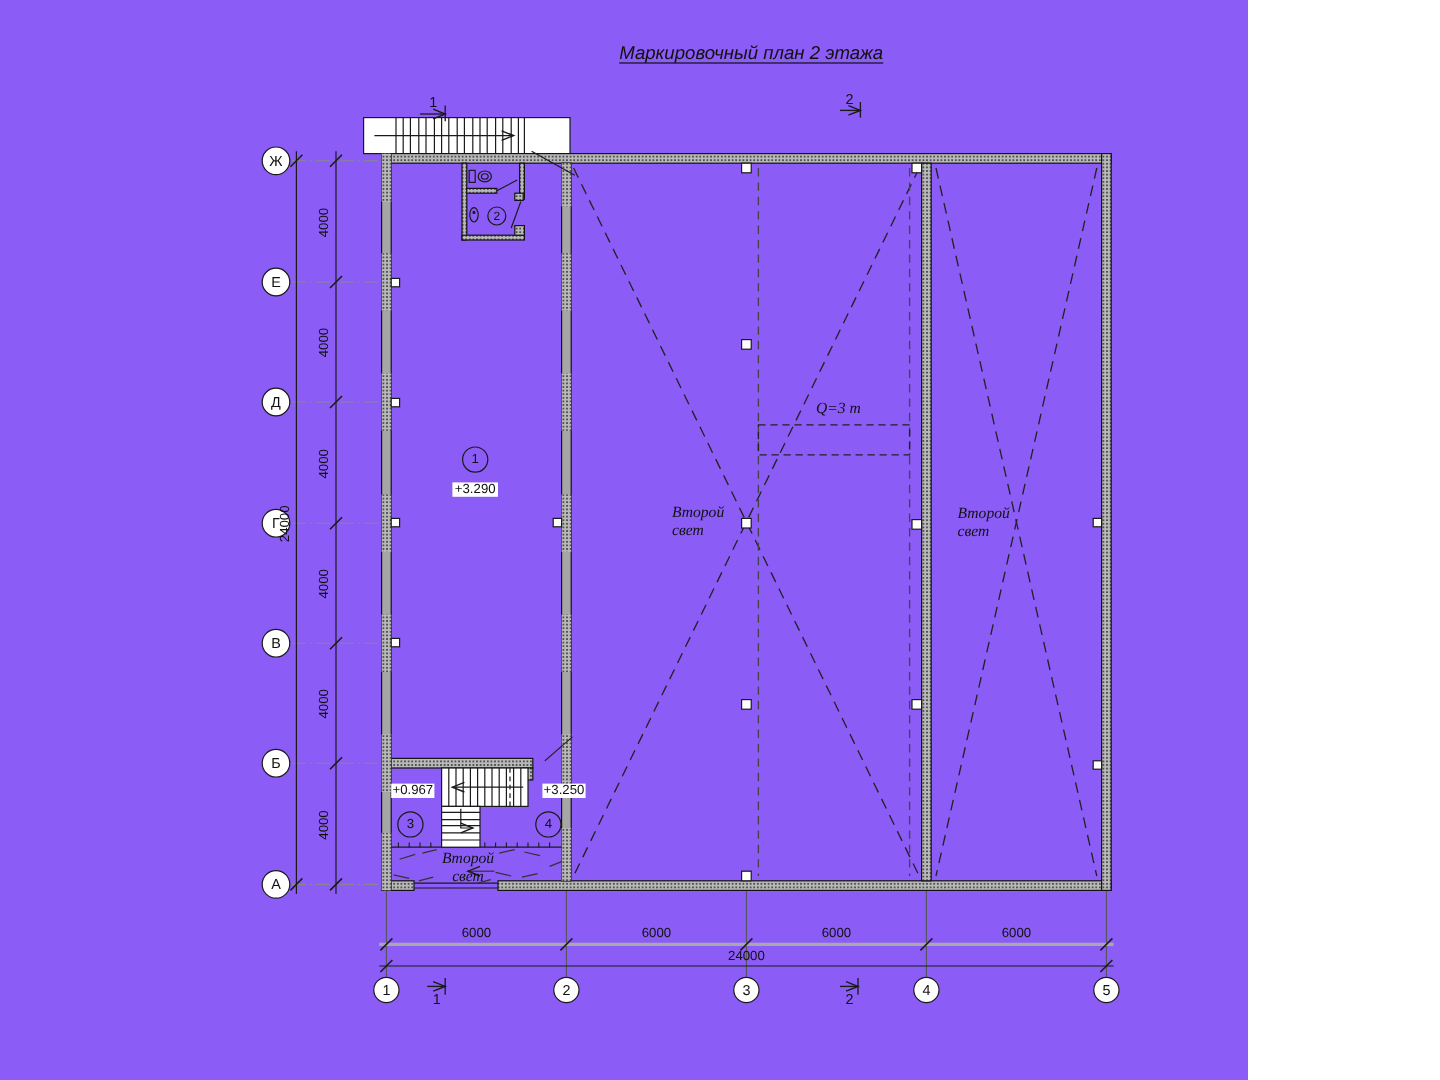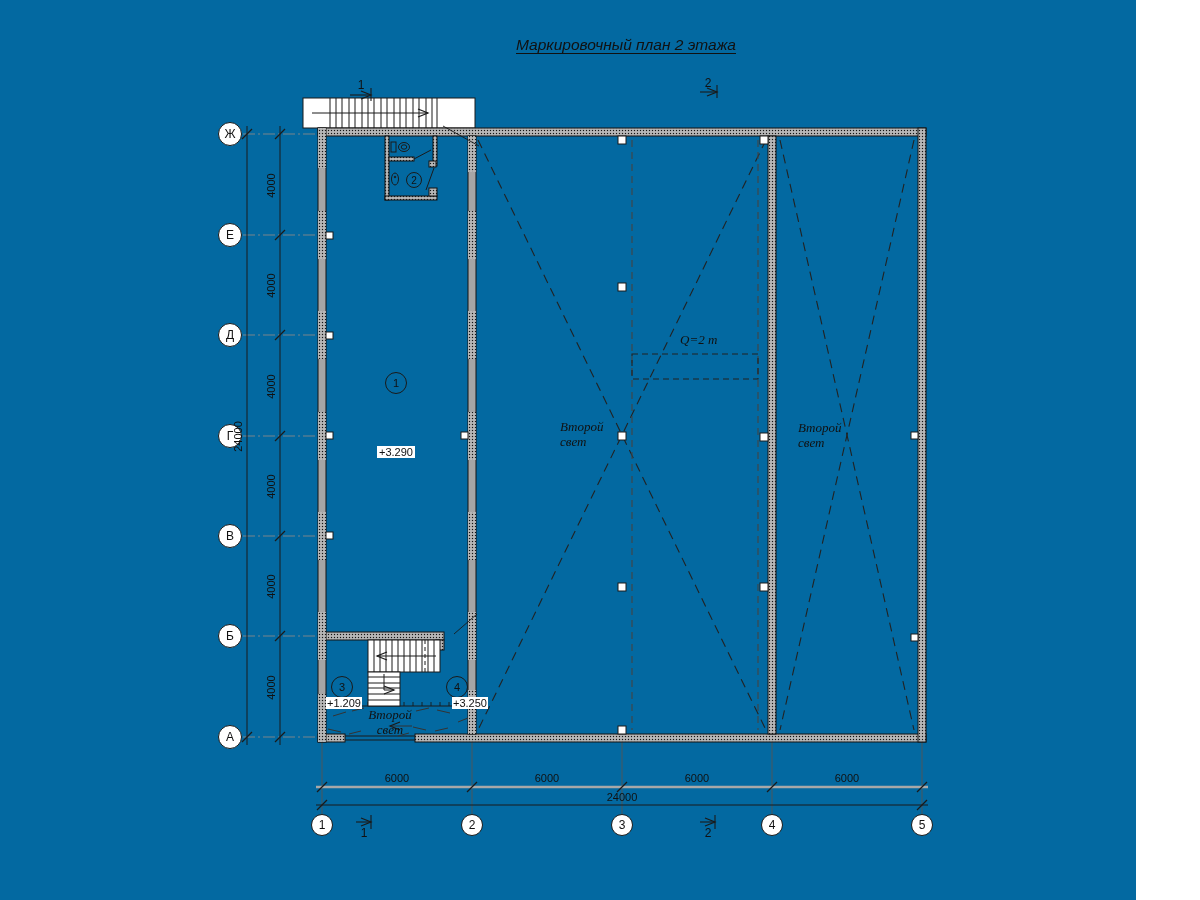--- a/index.html
+++ b/index.html
@@ -1,30 +1,30 @@
 <!DOCTYPE html>
 <html><head>
 <meta charset="utf-8">
 <style>
   html,body{margin:0;padding:0;background:#fff;}
-  .sheet{position:relative;width:1136px;height:900px;background:#0369a1;overflow:hidden;
+  .sheet{position:relative;width:1040px;height:900px;background:#8b5cf6;overflow:hidden;
          font-family:"Liberation Sans",sans-serif;color:#111;}
   .abs{position:absolute;}
   svg{position:absolute;left:0;top:0;}
   .title{font:italic 15.5px "Liberation Sans",sans-serif;text-decoration:underline;
          text-underline-offset:3px;text-align:center;}
   .dim{font:11px "Liberation Sans",sans-serif;color:#111;text-align:center;height:13px;line-height:13px;}
   .vert{transform:rotate(-90deg);}
   .axis-circle{position:absolute;border:1.2px solid #1a1a1a;border-radius:50%;background:#fff;
          display:flex;align-items:center;justify-content:center;
          font:12px "Liberation Sans",sans-serif;box-sizing:border-box;}
   .room-circle{position:absolute;border:1px solid #1a1a1a;border-radius:50%;background:transparent;
          display:flex;align-items:center;justify-content:center;
          font:11px "Liberation Sans",sans-serif;box-sizing:border-box;}
-  .elev{position:absolute;font:11px "Liberation Sans",sans-serif;text-align:center;background:#fff;margin-top:44px;}
+  .elev{position:absolute;font:11px "Liberation Sans",sans-serif;text-align:center;background:#fff;}
   .note{position:absolute;font:italic 13px "Liberation Serif",serif;line-height:15px;}
   .seclbl{position:absolute;font:12px "Liberation Sans",sans-serif;text-align:center;width:14px;}
 </style>
 </head>
 <body>
 
 <div class="sheet">
 
   <svg width="1200" height="900">
     <defs>
@@ -324,21 +324,21 @@
       <span>2</span>
     </div>
   <div class="room-circle" style="left:331px;top:676px;width:22px;height:22px;">
       <span>3</span>
     </div>
   <div class="room-circle" style="left:446px;top:676px;width:22px;height:22px;">
       <span>4</span>
     </div>
 
   <div class="elev" style="left:377px;top:402px;width:38px;">+3.290</div>
-  <div class="elev" style="left:326px;top:653px;width:36px;">+1.209</div>
+  <div class="elev" style="left:326px;top:653px;width:36px;">+0.967</div>
   <div class="elev" style="left:452px;top:653px;width:36px;">+3.250</div>
 
   <div class="note" style="left:560px;top:419px;width:48px;">Второй свет</div>
   <div class="note" style="left:798px;top:420px;width:48px;">Второй свет</div>
   <div class="note" style="left:358px;top:707px;width:64px;text-align:center;">Второй свет</div>
-  <div class="note" style="left:680px;top:332px;width:52px;">Q=2 т</div>
+  <div class="note" style="left:680px;top:332px;width:52px;">Q=3 т</div>
 
 </div>
 
 </body></html>

